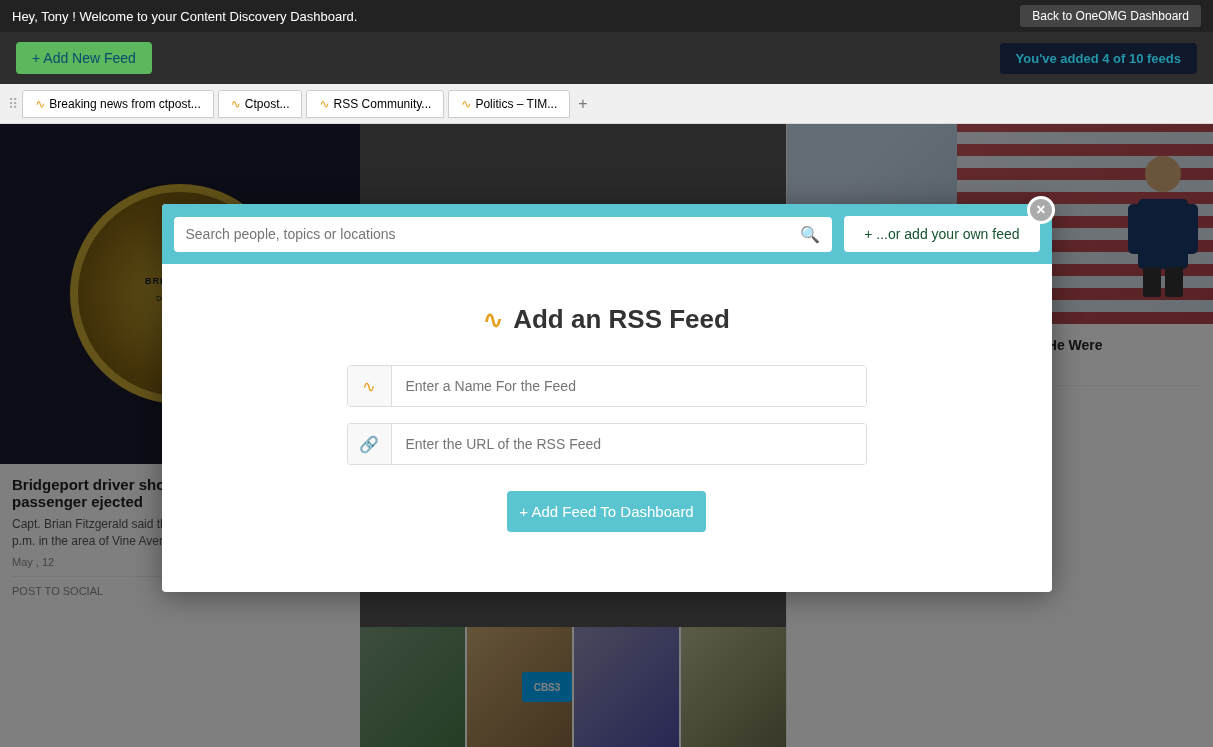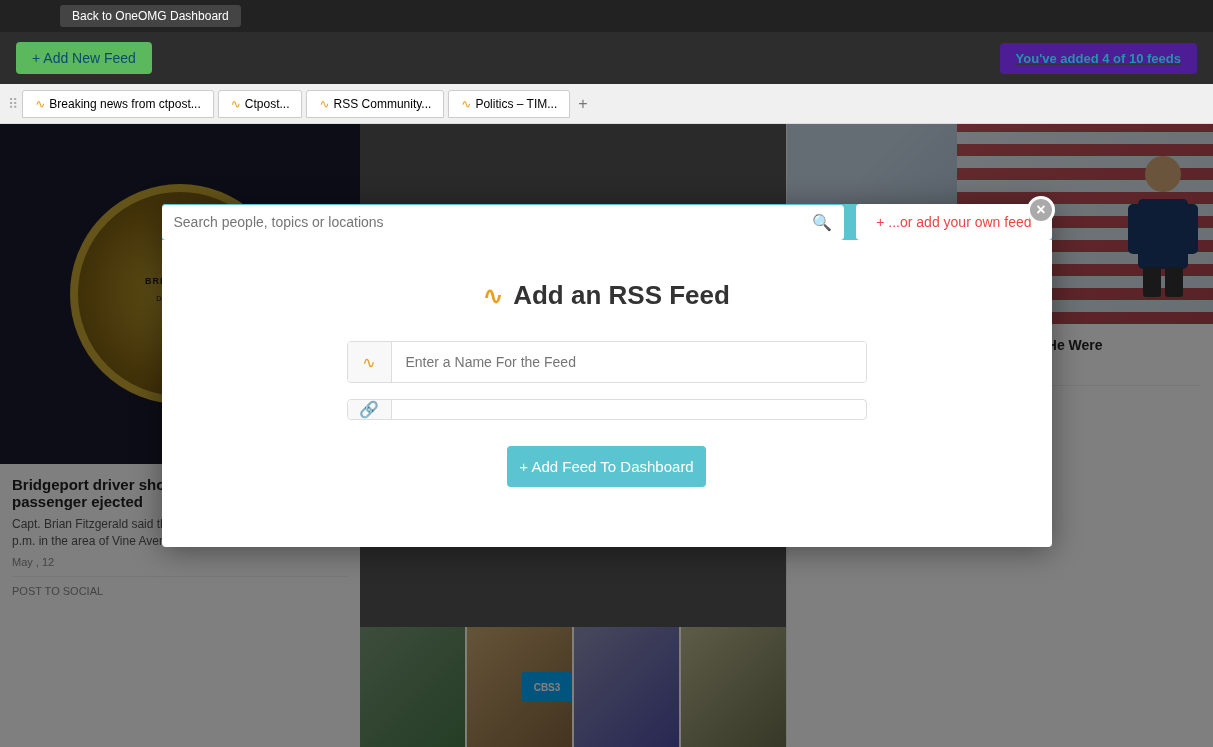--- a/index.html
+++ b/index.html
@@ -41,26 +41,25 @@
       border: none;
       padding: 8px 16px;
       border-radius: 4px;
       font-size: 14px;
       cursor: pointer;
       display: flex;
       align-items: center;
       gap: 6px;
     }
     .feeds-counter {
-      background: #4c1d95;
+      background: #0f172a;
       color: #333;
       padding: 8px 16px;
       border-radius: 4px;
       font-size: 13px;
-      text-decoration: underline;
     }
     .feeds-counter span {
       font-weight: bold;
       color: #2196a8;
     }
 
     
     .tab-bar {
       background: #f0f0f0;
       height: 40px;
@@ -152,20 +151,21 @@
       overflow: hidden;
       box-shadow: 0 4px 30px rgba(0,0,0,0.4);
     }
 
     
     .modal-search-bar {
       background: #5bc4d1;
       display: flex;
       align-items: center;
       gap: 0;
+      padding: 12px;
     }
     .search-box {
       flex: 1;
       display: flex;
       align-items: center;
       background: #fff;
       border-radius: 4px;
       padding: 8px 12px;
       gap: 8px;
       margin-right: 12px;
@@ -173,21 +173,21 @@
     .search-input {
       border: none;
       outline: none;
       flex: 1;
       font-size: 14px;
       color: #999;
     }
     .search-icon { color: #5bc4d1; font-size: 16px; }
     .add-own-feed-btn {
       background: #fff;
-      color: #ef4444;
+      color: #14532d;
       border: none;
       padding: 10px 20px;
       border-radius: 4px;
       font-size: 14px;
       cursor: pointer;
       white-space: nowrap;
     }
 
     
     .modal-close {
@@ -291,20 +291,21 @@
         #fff 12px,
         #fff 24px
       );
       opacity: 0.6;
     }
   </style>
 </head>
 <body>
 
 <div class="top-bar">
+  <span>Hey, Tony ! Welcome to your Content Discovery Dashboard.</span>
   <span class="top-bar-right">Back to OneOMG Dashboard</span>
 </div>
 
 <div class="second-bar">
   <button class="add-new-feed-btn">+ Add New Feed</button>
   <div class="feeds-counter">
     <span>You've added </span><span>4</span><span> of </span><span>10</span><span> feeds</span>
   </div>
 </div>
 
@@ -408,20 +409,21 @@
           <div class="input-icon-box">
             <span>∿</span>
           </div>
           <input class="modal-input" type="text" placeholder="Enter a Name For the Feed" style="">
         </div>
 
         <div class="input-row">
           <div class="input-icon-box">
             <span>🔗</span>
           </div>
+          <input class="modal-input" type="text" placeholder="Enter the URL of the RSS Feed" style="">
         </div>
 
         <button class="add-feed-btn">+ Add Feed To Dashboard</button>
       </div>
     </div>
   </div>
 
 </div>
 
 </body></html>

